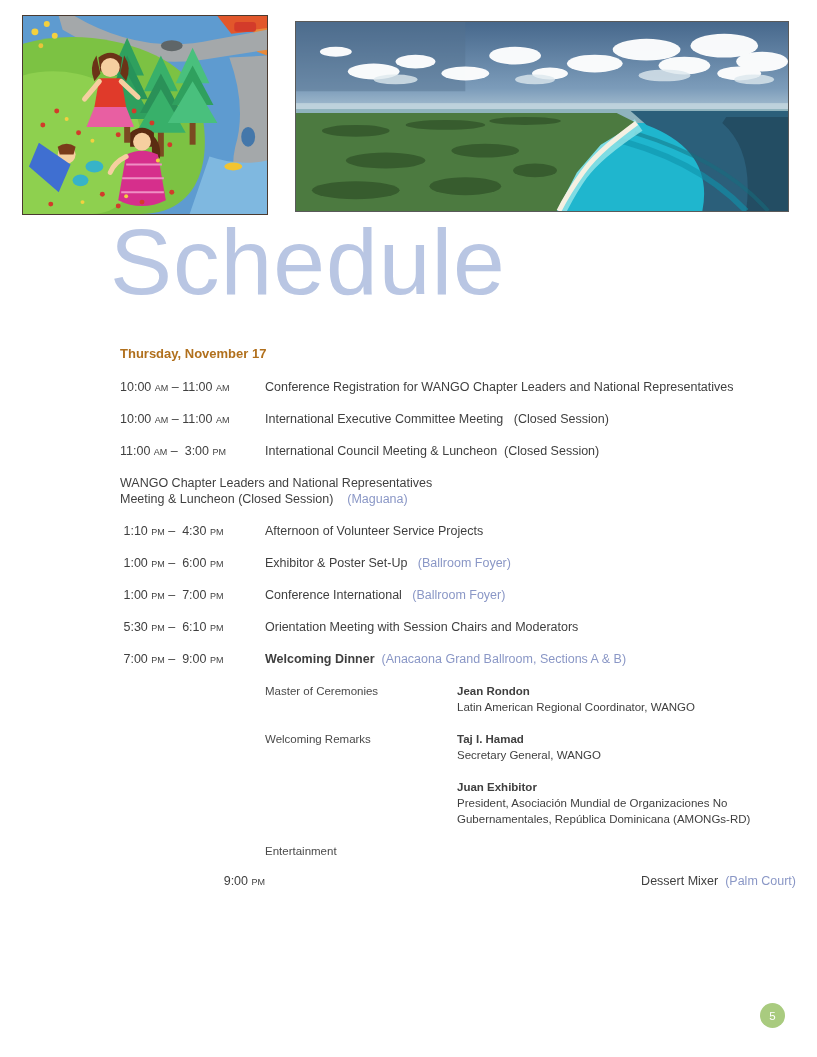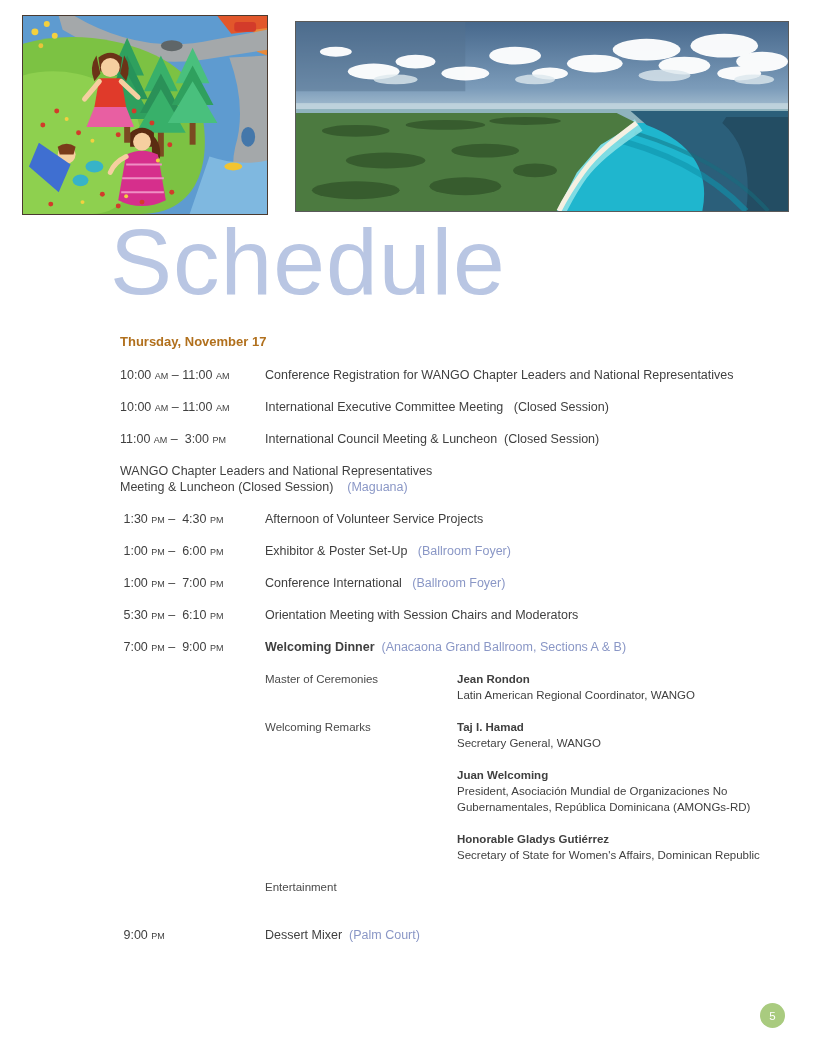--- a/index.html
+++ b/index.html
@@ -29,21 +29,21 @@
     border:1px solid #5a5a5a;
   }
   .painting svg,.photo svg{display:block;width:100%;height:100%;}
   .big-title{
     position:absolute;left:110px;top:214px;
     font-size:93px;line-height:1.05;font-weight:200;
     letter-spacing:1px;
     color:var(--title-blue);
   }
   .content{
-    position:absolute;left:120px;top:334px;width:676px;
+    position:absolute;left:120px;top:346px;width:676px;
     font-size:12.5px;line-height:16px;
   }
   .day-header{
     font-size:13px;font-weight:bold;color:var(--brown);
     margin-bottom:17px;
   }
   .row{display:flex;margin-bottom:16px;}
   .time{
     width:145px;flex:0 0 145px;
     white-space:pre;
@@ -51,21 +51,21 @@
     color:var(--text);
   }
   .desc{flex:1;white-space:pre-wrap;}
   .desc .b{font-weight:bold;}
   .desc .loc{color:var(--accent);}
   .speaker-row{display:flex;margin-left:145px;font-size:11.5px;}
   .speaker-label{width:145px;flex:0 0 145px;color:#4a4a4a;}
   .speaker-entries{flex:1;}
   .speaker-entry{margin-bottom:16px;margin-left:47px;}
   .speaker-entry .nm{font-weight:bold;}
-  .late-list{margin-top:32px;}
+  .late-list{margin-top:14px;text-align:right;}
   .page-badge{
     position:absolute;left:760px;top:1003px;
     width:25px;height:25px;border-radius:50%;
     background:var(--badge-green);
     color:#ffffff;font-size:11.5px;font-family:"Liberation Sans",sans-serif;
     display:flex;align-items:center;justify-content:center;
   }
 </style>
 </head>
 <body>
@@ -242,21 +242,21 @@
           <div class="desc"><div><span>International Executive Committee Meeting   (Closed Session)</span></div></div>
         </div>
         <div class="row">
           <span class="time">11:00 am –  3:00 pm</span>
           <div class="desc"><div><span>International Council Meeting &amp; Luncheon  (Closed Session)</span></div></div>
         </div>
         <div class="row">
           <div class="desc"><div><span>WANGO Chapter Leaders and National Representatives</span></div><div><span>Meeting &amp; Luncheon (Closed Session)    </span><span class="loc">(Maguana)</span></div></div>
         </div>
         <div class="row">
-          <span class="time"> 1:30 pm –  4:30 pm</span>
+          <span class="time"> 1:10 pm –  4:30 pm</span>
           <div class="desc"><div><span>Afternoon of Volunteer Service Projects</span></div></div>
         </div>
         <div class="row">
           <span class="time"> 1:00 pm –  6:00 pm</span>
           <div class="desc"><div><span>Exhibitor &amp; Poster Set-Up   </span><span class="loc">(Ballroom Foyer)</span></div></div>
         </div>
         <div class="row">
           <span class="time"> 1:00 pm –  7:00 pm</span>
           <div class="desc"><div><span>Conference International   </span><span class="loc">(Ballroom Foyer)</span></div></div>
         </div>
@@ -280,27 +280,23 @@
           </div>
         </div>
         <div class="speaker-row">
           <div class="speaker-label">Welcoming Remarks</div>
           <div class="speaker-entries">
             <div class="speaker-entry">
               <div class="nm">Taj I. Hamad</div>
               <div>Secretary General, WANGO</div>
             </div>
             <div class="speaker-entry">
-              <div class="nm">Juan Welcoming</div>
+              <div class="nm">Juan Exhibitor</div>
               <div>President, Asociación Mundial de Organizaciones No</div>
               <div>Gubernamentales, República Dominicana (AMONGs-RD)</div>
-            </div>
-            <div class="speaker-entry">
-              <div class="nm">Honorable Gladys Gutiérrez</div>
-              <div>Secretary of State for Women's Affairs, Dominican Republic</div>
             </div>
           </div>
         </div>
         <div class="speaker-row" style=" gap: 34px;">
           <div class="speaker-label">Entertainment</div>
           <div class="speaker-entries">
             <div></div>
           </div>
         </div>
       </div>

